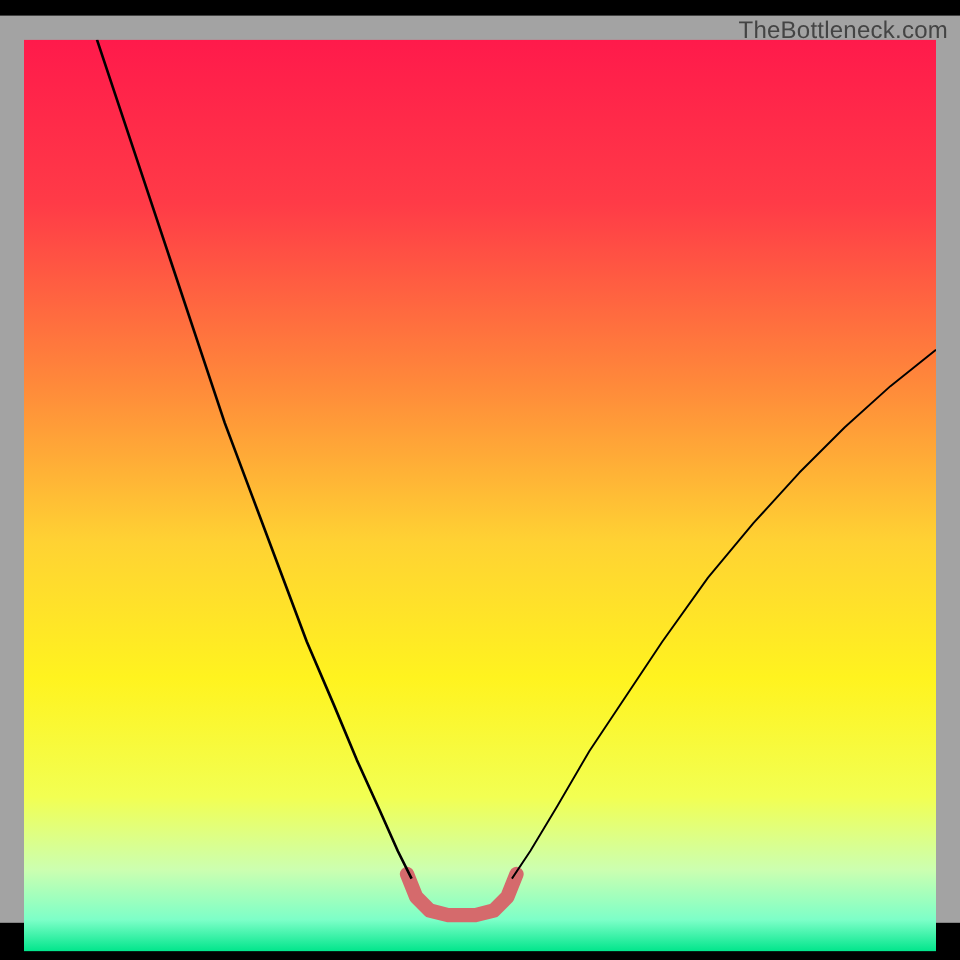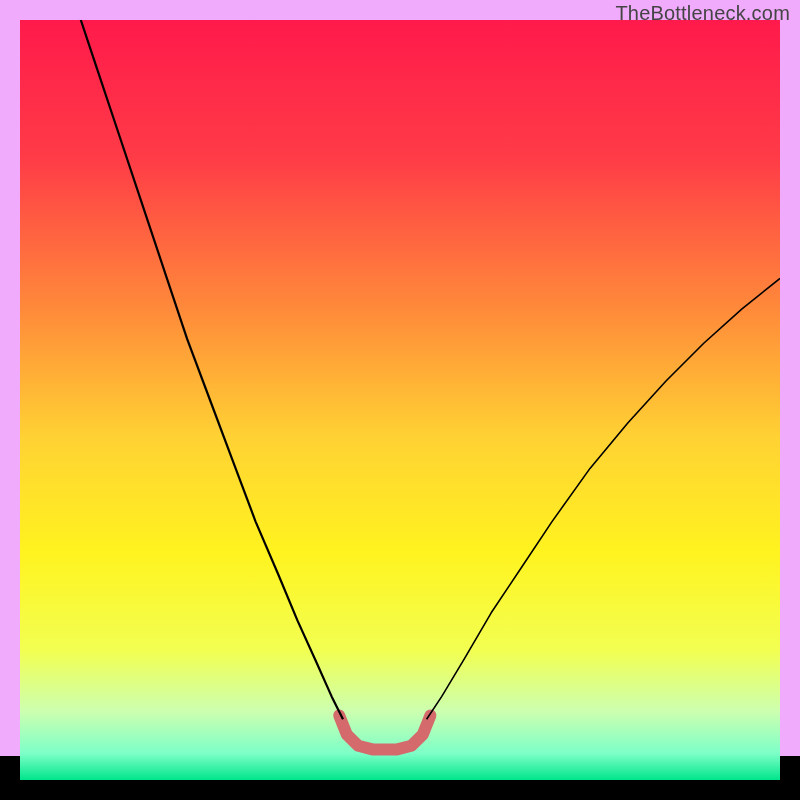--- a/index.html
+++ b/index.html
@@ -6,24 +6,24 @@
     margin: 0;
     padding: 0;
     width: 800px;
     height: 800px;
     overflow: hidden;
     background: #000;
     font-family: Arial, Helvetica, sans-serif;
   }
   .frame {
     position: absolute;
-    top: 0; left: 0;
+    top: 13px; left: 0;
     width: 800px;
     height: 756px;
-    background: #f0abfc;
+    background: #a3a3a3;
   }
   .plot {
     position: absolute;
     top: 20px;
     left: 20px;
     width: 760px;
     height: 760px;
     overflow: hidden;
   }
   .watermark {

